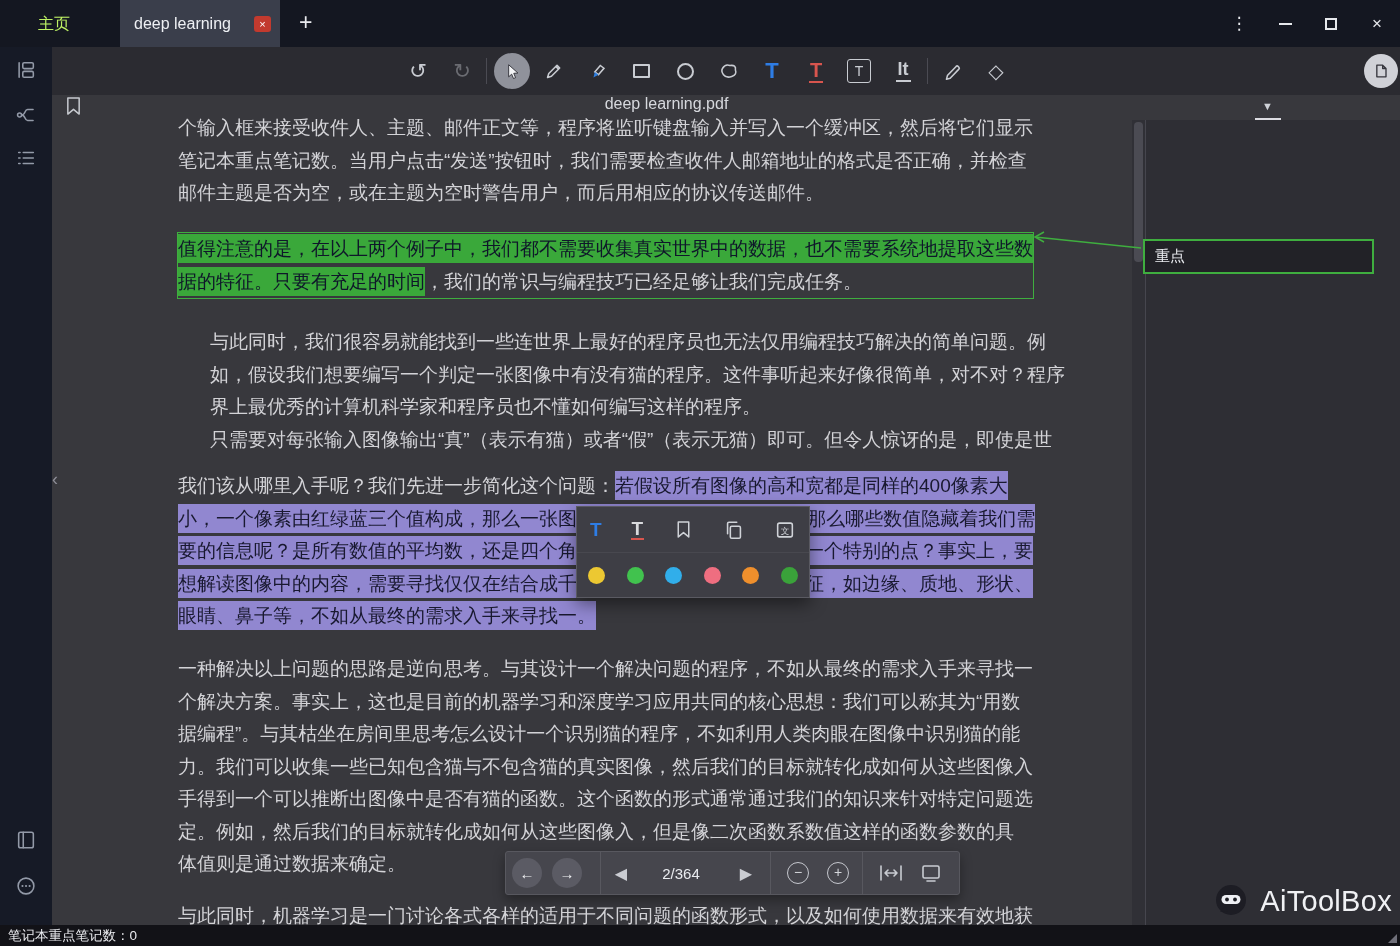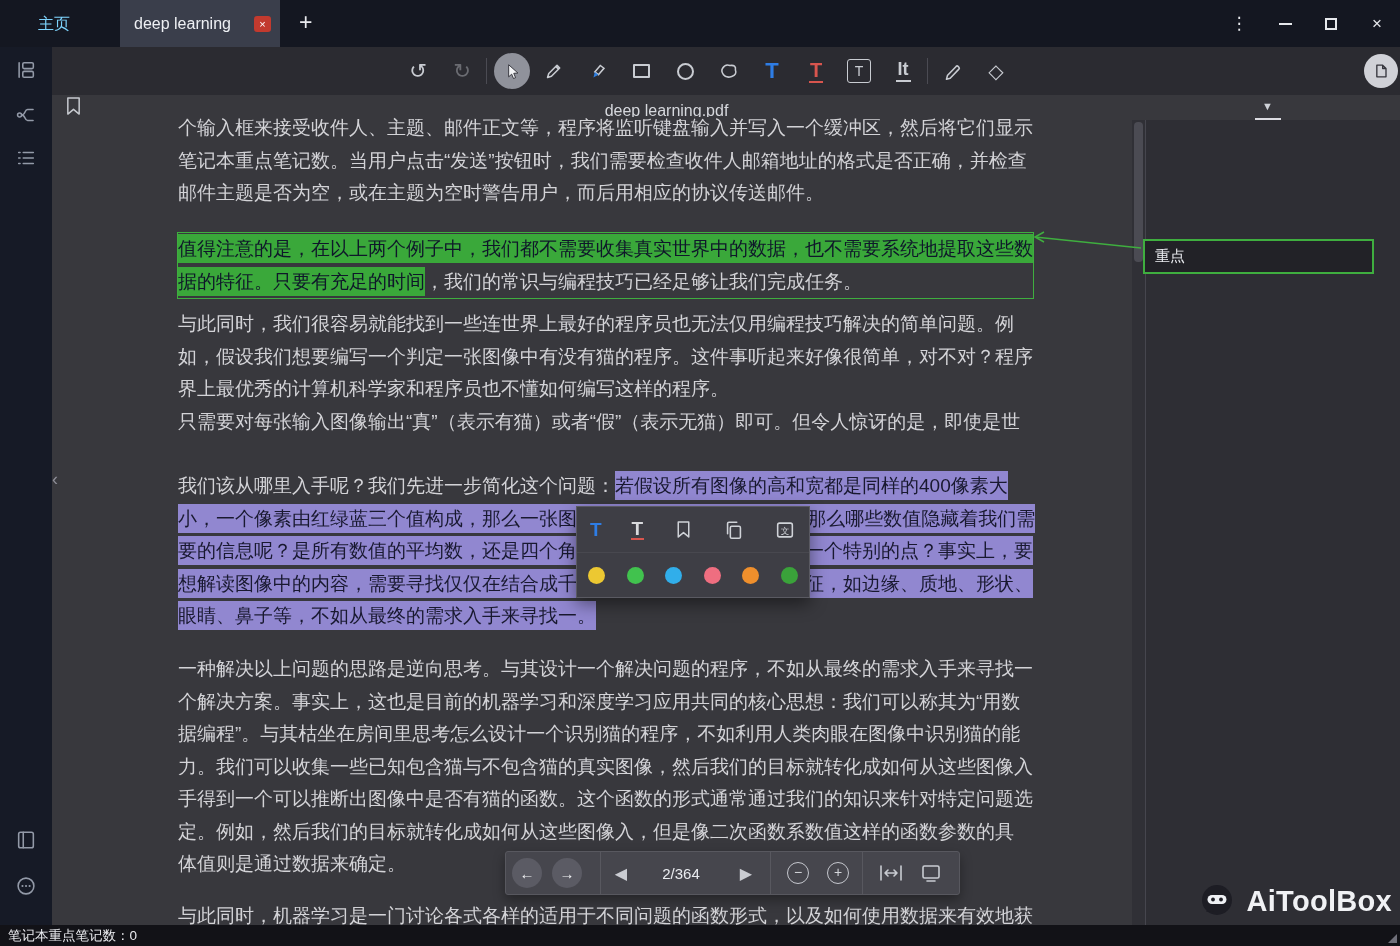--- a/index.html
+++ b/index.html
@@ -2,21 +2,21 @@
 <html style="--hl-green: #3aa83a; --hl-purple: #9187d0; --ann-green: #3fae3f; --accent-blue: #2e7de5; --accent-red: #d8554e;"><head>
 <meta charset="utf-8">
 <style>
 *{margin:0;padding:0;box-sizing:border-box}
 html,body{width:1400px;height:946px}
 body{font-family:"Liberation Sans","DejaVu Sans",sans-serif;background:#101016;overflow:hidden}
 .app{position:relative;width:1400px;height:946px;background:#38383d;overflow:hidden}
 
 
 .titlebar{position:absolute;left:0;top:0;width:1400px;height:47px;background:#141721}
-.tab-home{position:absolute;left:30px;top:0;height:47px;line-height:47px;font-size:16px;color:#7dd3fc;padding:0 8px;cursor:default}
+.tab-home{position:absolute;left:30px;top:0;height:47px;line-height:47px;font-size:16px;color:#bef264;padding:0 8px;cursor:default}
 .tab-doc{position:absolute;left:120px;top:0;width:160px;height:47px;background:#3a3e4b;display:flex;align-items:center;padding:0 9px 0 14px}
 .tab-doc .lbl{flex:1;font-size:16px;color:#eef0f4;white-space:nowrap}
 .tab-close{width:17px;height:16px;border-radius:3px;background:#c23a2e;color:#fff;font-size:11px;line-height:16px;text-align:center}
 .newtab{position:absolute;left:293px;top:0;height:47px;line-height:44px;font-size:23px;color:#e9eaee;padding:0 6px}
 .winctrl{position:absolute;right:0;top:0;height:47px;display:flex}
 .wbtn{width:46px;height:47px;display:flex;align-items:center;justify-content:center;color:#e6e8ec;font-size:17px}
 .minbar{width:13px;height:2px;background:#e6e8ec}
 .maxbox{width:12px;height:12px;border:2px solid #e6e8ec}
 
 
@@ -34,21 +34,21 @@
 .ring{width:36px;height:36px;border-radius:50%;background:#90929b;display:flex;align-items:center;justify-content:center}
 .box-ic{width:17px;height:14px;border:2px solid #c9ccd2;border-radius:1px}
 .circ-ic{width:17px;height:17px;border:2px solid #c9ccd2;border-radius:50%}
 .t-blue{color:var(--accent-blue,#2e7de5);font-weight:700;font-size:22px}
 .t-red{color:#d8554e;font-weight:700;font-size:20px;border-bottom:2px solid var(--accent-red,#d8554e);line-height:1.05;padding:0 1px}
 .t-box{width:24px;height:24px;border:1.5px solid #c9ccd2;border-radius:3px;display:flex;align-items:center;justify-content:center;font-size:14px;color:#c9ccd2}
 .t-it{font-size:18px;font-weight:600;color:#c9ccd2;border-bottom:2px solid #c9ccd2;line-height:1.1;padding:0 2px}
 .pg-circle{width:34px;height:34px;border-radius:50%;background:#d0d1d7;display:flex;align-items:center;justify-content:center}
 
 
-.pdf-header{position:absolute;left:52px;top:95px;width:1229px;height:25px;background:#38383d;display:flex;align-items:flex-end;justify-content:center}
+.pdf-header{position:absolute;left:52px;top:95px;width:1229px;height:25px;background:#38383d;display:flex;align-items:flex-start;justify-content:center}
 .pdf-title{font-size:16px;color:#d6d8dd}
 .bookmark{position:absolute;left:13px;top:1px}
 .pdf-caret{position:absolute;right:8px;top:5px;color:#cfd2d8;font-size:11px}
 .panel-topline{position:absolute;right:0;top:23px;width:26px;height:2px;background:#dcdce2}
 
 
 .doc-area{position:absolute;left:52px;top:117px;width:1093px;height:808px;background:#38383d;overflow:hidden}
 .tblock{position:absolute;left:126px}
 .frame-green{border:1px solid var(--ann-green,#3fae3f);margin:-1px}
 .tline{height:32.5px;line-height:32.5px;font-size:19px;color:#d3d3d7;white-space:nowrap}
@@ -81,21 +81,21 @@
 .nav-circle{width:30px;height:30px;border-radius:50%;background:#5b5b64;color:#f1f2f4;font-size:15px;display:flex;align-items:center;justify-content:center}
 .nav-sep{width:1px;height:42px;background:#58585f}
 .nav-tri{width:30px;text-align:center;color:#caccd2;font-size:16px}
 .nav-page{width:90px;text-align:center;color:#eaecf0;font-size:15px}
 .nav-zoom{width:22px;height:22px;border-radius:50%;border:1.5px solid #c5c7cd;color:#d5d7dc;font-size:14px;line-height:19px;text-align:center}
 
 
 .statusbar{position:absolute;left:0;top:925px;width:1400px;height:21px;background:#121217;color:#e9eaee;font-size:13.5px;line-height:21px;padding-left:8px;z-index:20}
 .grip{position:absolute;right:3px;bottom:3px;width:0;height:0;border-left:9px solid transparent;border-bottom:9px solid #70707a}
 .brand{position:absolute;right:8px;bottom:25px;display:flex;align-items:center;gap:9px;z-index:6}
-.brand-text{font-size:29px;font-weight:700;color:#f0f1f4;letter-spacing:.3px}
+.brand-text{font-size:29px;font-weight:400;color:#f0f1f4;letter-spacing:.3px}
 </style>
 </head>
 <body>
 
 <div class="app">
 
   <div class="titlebar">
     <div class="tab-home">主页</div>
     <div class="tab-doc">
       <span class="lbl">deep learning</span>
@@ -221,21 +221,21 @@
     <div>
         <div class="tblock" style="top: -5px;">
           <div class="tline"><span>个输入框来接受收件人、主题、邮件正文等，程序将监听键盘输入并写入一个缓冲区，然后将它们显示</span></div>
           <div class="tline"><span>笔记本重点笔记数。当用户点击“发送”按钮时，我们需要检查收件人邮箱地址的格式是否正确，并检查</span></div>
           <div class="tline"><span>邮件主题是否为空，或在主题为空时警告用户，而后用相应的协议传送邮件。</span></div>
         </div>
         <div class="tblock frame-green" style="top: 116px;">
           <div class="tline"><span class="hl hl-green">值得注意的是，在以上两个例子中，我们都不需要收集真实世界中的数据，也不需要系统地提取这些数</span></div>
           <div class="tline"><span class="hl hl-green">据的特征。只要有充足的时间</span><span>，我们的常识与编程技巧已经足够让我们完成任务。</span></div>
         </div>
-        <div class="tblock" style="top: 191px;">
+        <div class="tblock" style="top: 209px; margin-left: 32px;">
           <div class="tline"><span>与此同时，我们很容易就能找到一些连世界上最好的程序员也无法仅用编程技巧解决的简单问题。例</span></div>
           <div class="tline"><span>如，假设我们想要编写一个判定一张图像中有没有猫的程序。这件事听起来好像很简单，对不对？程序</span></div>
           <div class="tline"><span>界上最优秀的计算机科学家和程序员也不懂如何编写这样的程序。</span></div>
           <div class="tline"><span>只需要对每张输入图像输出“真”（表示有猫）或者“假”（表示无猫）即可。但令人惊讶的是，即使是世</span></div>
         </div>
         <div class="tblock" style="top: 353px;">
           <div class="tline"><span>我们该从哪里入手呢？我们先进一步简化这个问题：</span><span class="hl hl-purple">若假设所有图像的高和宽都是同样的400像素大</span></div>
           <div class="tline"><span class="hl hl-purple">小，一个像素由红绿蓝三个值构成，那么一张图像就由近50万个数值表示。那么哪些数值隐藏着我们需</span></div>
           <div class="tline"><span class="hl hl-purple">要的信息呢？是所有数值的平均数，还是四个角的数值，抑或是图像中的某一个特别的点？事实上，要</span></div>
           <div class="tline"><span class="hl hl-purple">想解读图像中的内容，需要寻找仅仅在结合成千上万的数值时才会出现的特征，如边缘、质地、形状、</span></div>

